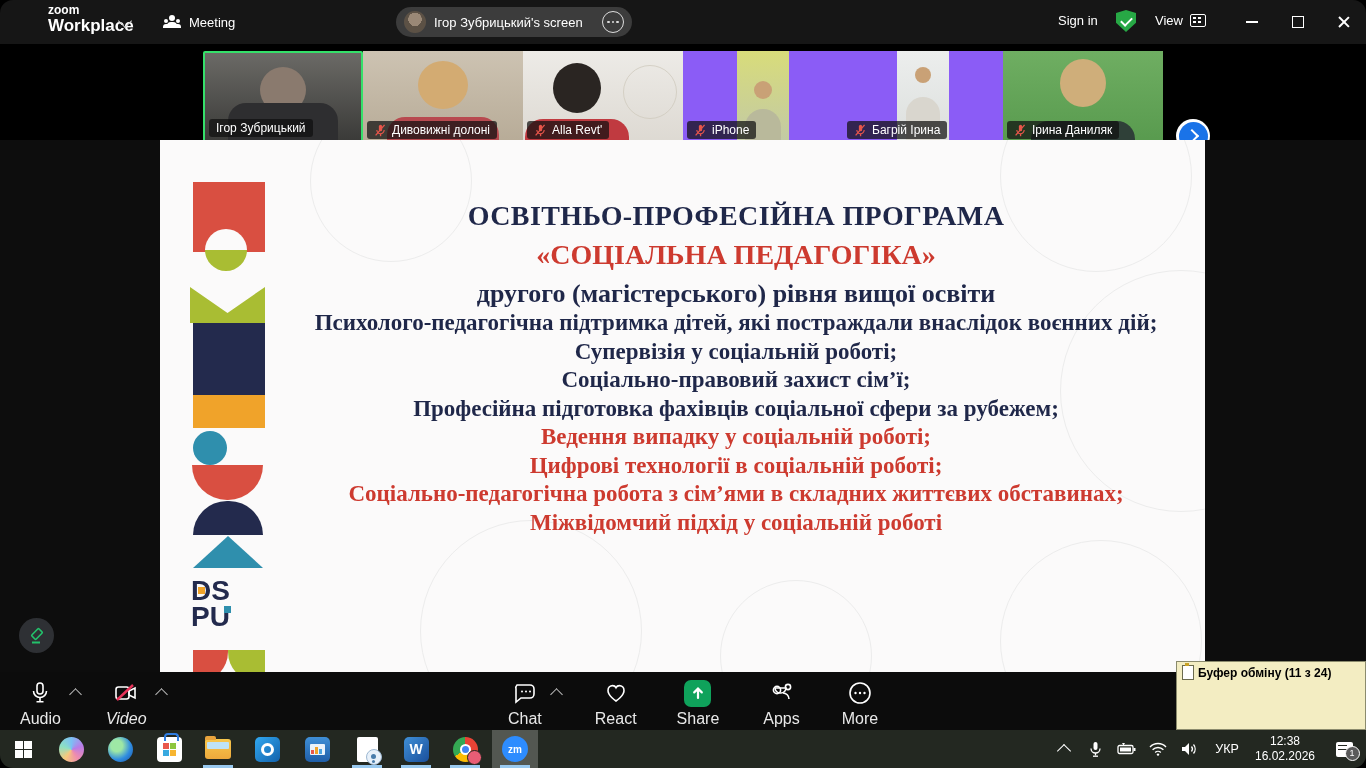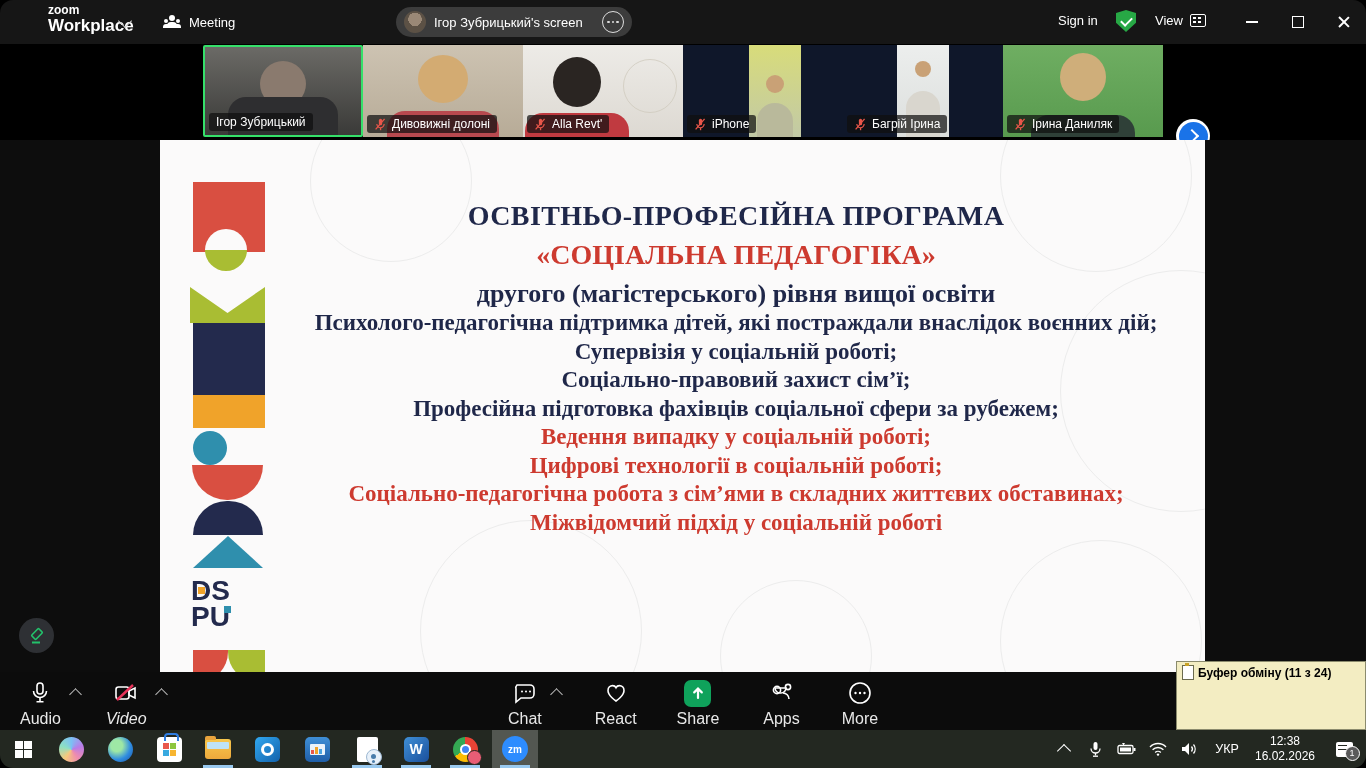--- a/index.html
+++ b/index.html
@@ -27,21 +27,21 @@
   .wb-rest{left:1288px;} .wb-rest i{width:10px;height:10px;border:1.4px solid #fff;position:relative;background:#161616;}
   .wb-rest i:before{content:"";position:absolute;left:2px;top:-4px;width:10px;height:10px;border:1.4px solid #fff;z-index:-1;}
   .wb-close{left:1334px;} .wb-close i{position:relative;width:14px;height:14px;}
   .wb-close i:before,.wb-close i:after{content:"";position:absolute;left:6px;top:0;width:1.8px;height:14px;background:#fff;}
   .wb-close i:before{transform:rotate(45deg);} .wb-close i:after{transform:rotate(-45deg);}
   .ppl-ic{width:18px;height:14px;position:relative;}
   .ppl-ic:before{content:"";position:absolute;left:6px;top:0;width:6px;height:6px;border-radius:50%;background:#fff;box-shadow:-6px 3px 0 -1px #fff,6px 3px 0 -1px #fff;}
   .ppl-ic:after{content:"";position:absolute;left:4px;top:7px;width:10px;height:6px;border-radius:4px 4px 0 0;background:#fff;box-shadow:-5px 1px 0 -1px #fff,5px 1px 0 -1px #fff;}
   
   .strip{position:absolute;top:44px;left:0;width:1366px;height:96px;background:#000;}
-  .tile{position:absolute;top:1px;width:160px;height:92px;overflow:hidden;background:#0f172a;}
+  .tile{position:absolute;top:7px;width:160px;height:92px;overflow:hidden;background:#8b5cf6;}
   .tile.active{border:2px solid #35e06a;box-sizing:border-box;border-radius:2px;}
   .vid{position:absolute;inset:0;}
   .vid.narrow{left:50%;transform:translateX(-50%);width:52px;}
   .p-head{position:absolute;left:50%;transform:translateX(-50%);border-radius:50%;}
   .p-body{position:absolute;left:50%;transform:translateX(-50%);border-radius:18px 18px 0 0;bottom:0;}
   .name-tag{position:absolute;left:4px;bottom:4px;background:rgba(15,15,15,.72);border-radius:3px;padding:2px 7px;display:flex;align-items:center;gap:5px;color:#fff;font-size:12px;white-space:nowrap;z-index:3;}
   .mutedmic{width:13px;height:13px;flex:0 0 auto;}
   .clockface{position:absolute;right:6px;top:14px;width:52px;height:52px;border-radius:50%;border:1px solid #cfcabe;opacity:.8;}
   .next-btn{position:absolute;left:1176px;top:75px;width:34px;height:34px;border-radius:50%;background:#fff;display:flex;align-items:center;justify-content:center;}
   .next-btn .inner{width:29px;height:29px;border-radius:50%;background:#1a73e8;display:flex;align-items:center;justify-content:center;}
@@ -212,21 +212,21 @@
         <svg class="mutedmic" viewBox="0 0 16 16">
             <rect x="6" y="1" width="4" height="8" rx="2" fill="#e8564a"></rect>
             <path d="M3.5 7.5a4.5 4.5 0 0 0 9 0" stroke="#e8564a" stroke-width="1.4" fill="none"></path>
             <rect x="7.3" y="12" width="1.6" height="3" fill="#e8564a"></rect>
             <line x1="2" y1="14" x2="13" y2="1" stroke="#e8564a" stroke-width="1.6"></line>
           </svg>
         <span>Alla Revt'</span>
       </div>
     </div>
 
-    <div class="tile" style="left:683px;padding-left:23px;">
+    <div class="tile" style="left:683px;">
       <div class="vid narrow" style="background:linear-gradient(#d8dc7a,#c2c9a6);">
         <span class="p-head" style="width:18px;height:18px;top:30px;background:#c9a176;"></span>
         <span class="p-body" style="width:36px;height:34px;background:#b9b99b;"></span>
       </div>
       <div class="name-tag">
         <svg class="mutedmic" viewBox="0 0 16 16">
             <rect x="6" y="1" width="4" height="8" rx="2" fill="#e8564a"></rect>
             <path d="M3.5 7.5a4.5 4.5 0 0 0 9 0" stroke="#e8564a" stroke-width="1.4" fill="none"></path>
             <rect x="7.3" y="12" width="1.6" height="3" fill="#e8564a"></rect>
             <line x1="2" y1="14" x2="13" y2="1" stroke="#e8564a" stroke-width="1.6"></line>

